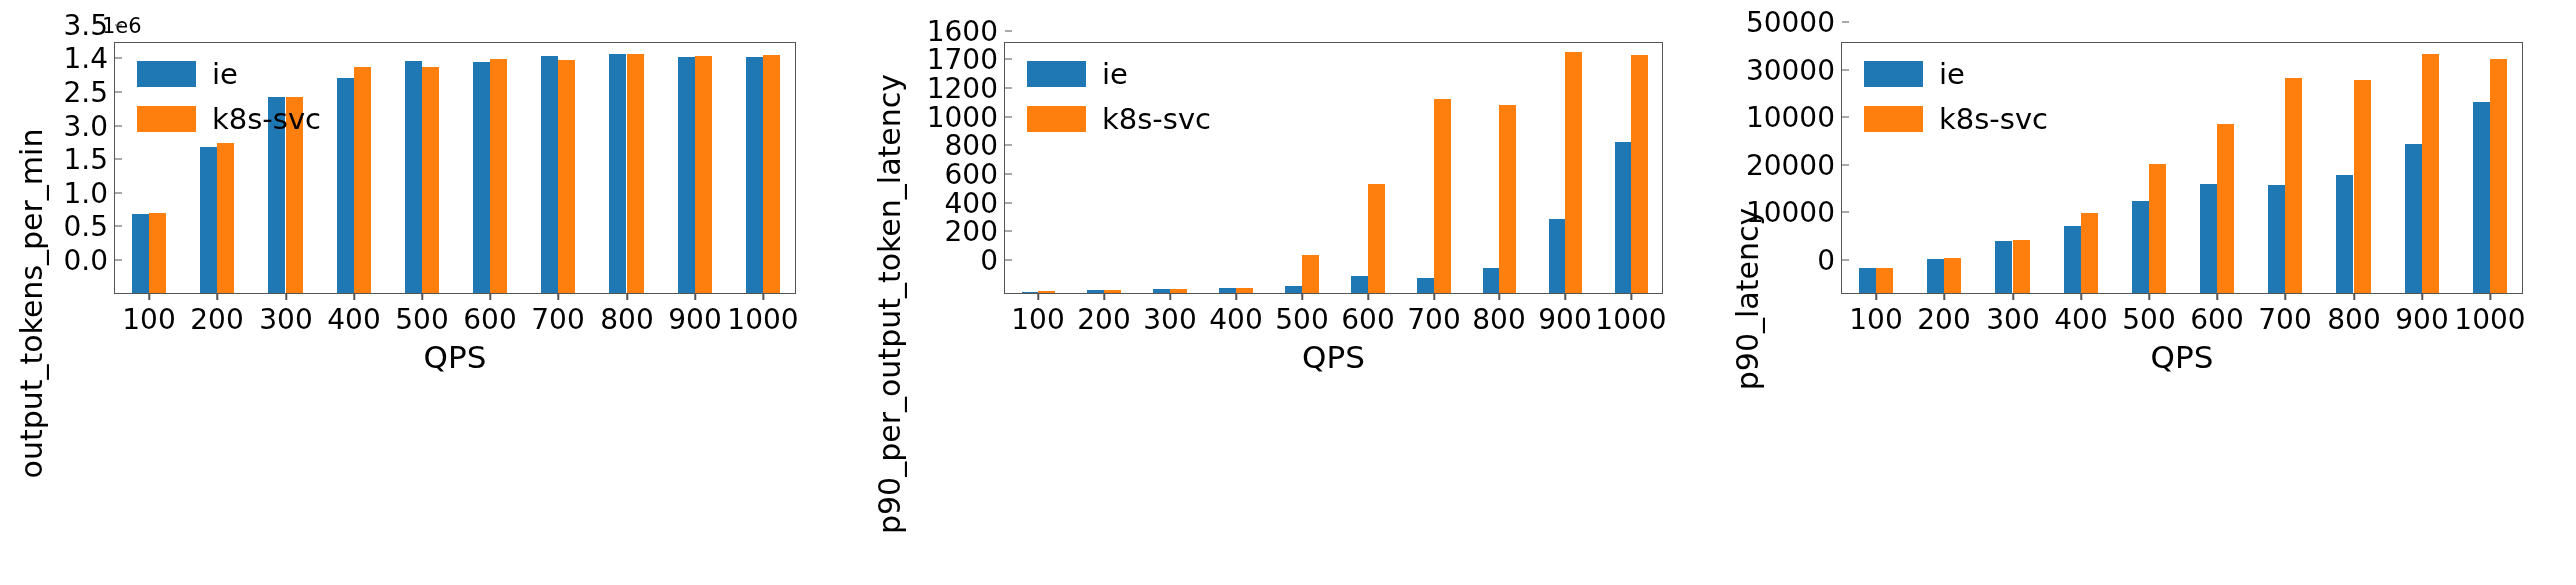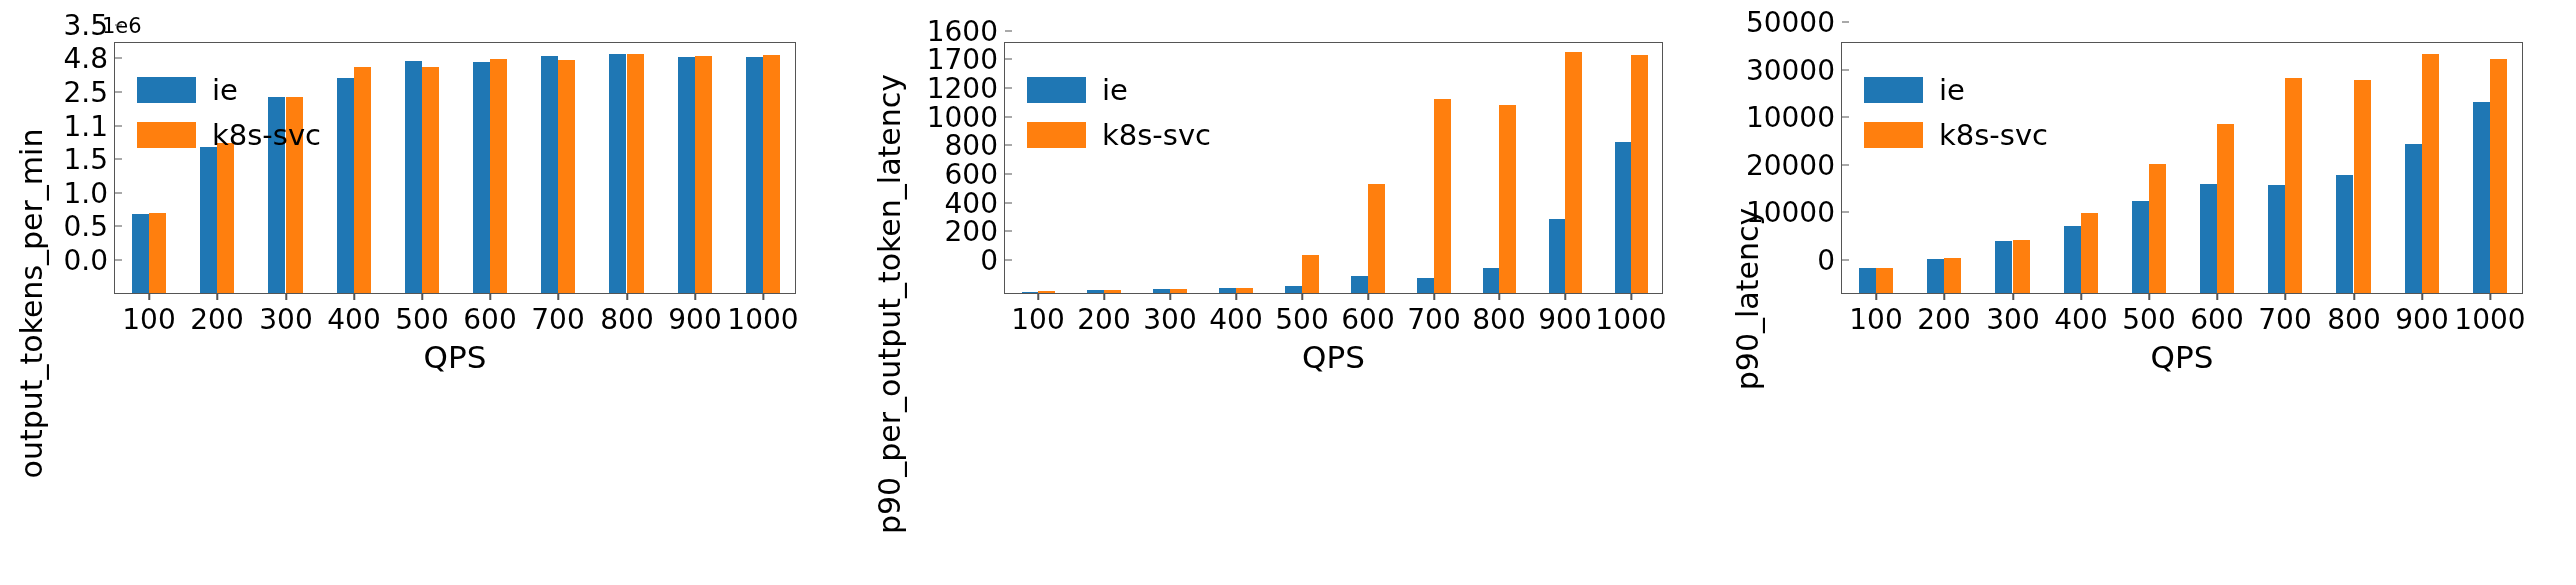--- a/index.html
+++ b/index.html
@@ -125,21 +125,20 @@
   .bar.s0 { background: #1f77b4; }
   .bar.s1 { background: #ff7f0e; }
 
   
   .legend {
     position: absolute;
     display: flex;
     flex-direction: column;
     gap: 11px;
     z-index: 5;
-    margin-top: 16px;
   }
   .legend-row {
     display: flex;
     flex-direction: row;
     align-items: center;
   }
   .legend-swatch {
     width: 59px;
     height: 26px;
     margin-right: 16px;
@@ -181,29 +180,29 @@
         </div>
         <div class="ytick" style="bottom: 67px; top: auto;">
           <span class="tlabel">1.0</span>
           <span class="tmark"></span>
         </div>
         <div class="ytick" style="bottom: 101px; top: auto;">
           <span class="tlabel">1.5</span>
           <span class="tmark"></span>
         </div>
         <div class="ytick" style="bottom: 134px; top: auto;">
-          <span class="tlabel">1.1</span>
+          <span class="tlabel">3.0</span>
           <span class="tmark"></span>
         </div>
         <div class="ytick" style="bottom: 168px; top: auto;">
           <span class="tlabel">2.5</span>
           <span class="tmark"></span>
         </div>
         <div class="ytick" style="bottom: 202px; top: auto;">
-          <span class="tlabel">4.8</span>
+          <span class="tlabel">1.4</span>
           <span class="tmark"></span>
         </div>
         <div class="ytick" style="bottom: 235px; top: auto;">
           <span class="tlabel">3.5</span>
           <span class="tmark"></span>
         </div>
         <div class="bar s0" style="left: 17px; width: 17px; height: 79px; background: rgb(31, 119, 180);"></div>
         <div class="bar s1" style="left: 34px; width: 17px; height: 80px; background: rgb(255, 127, 14);"></div>
         <div class="xtick" style="left: 34px;">
           <div class="tmark"></div>

